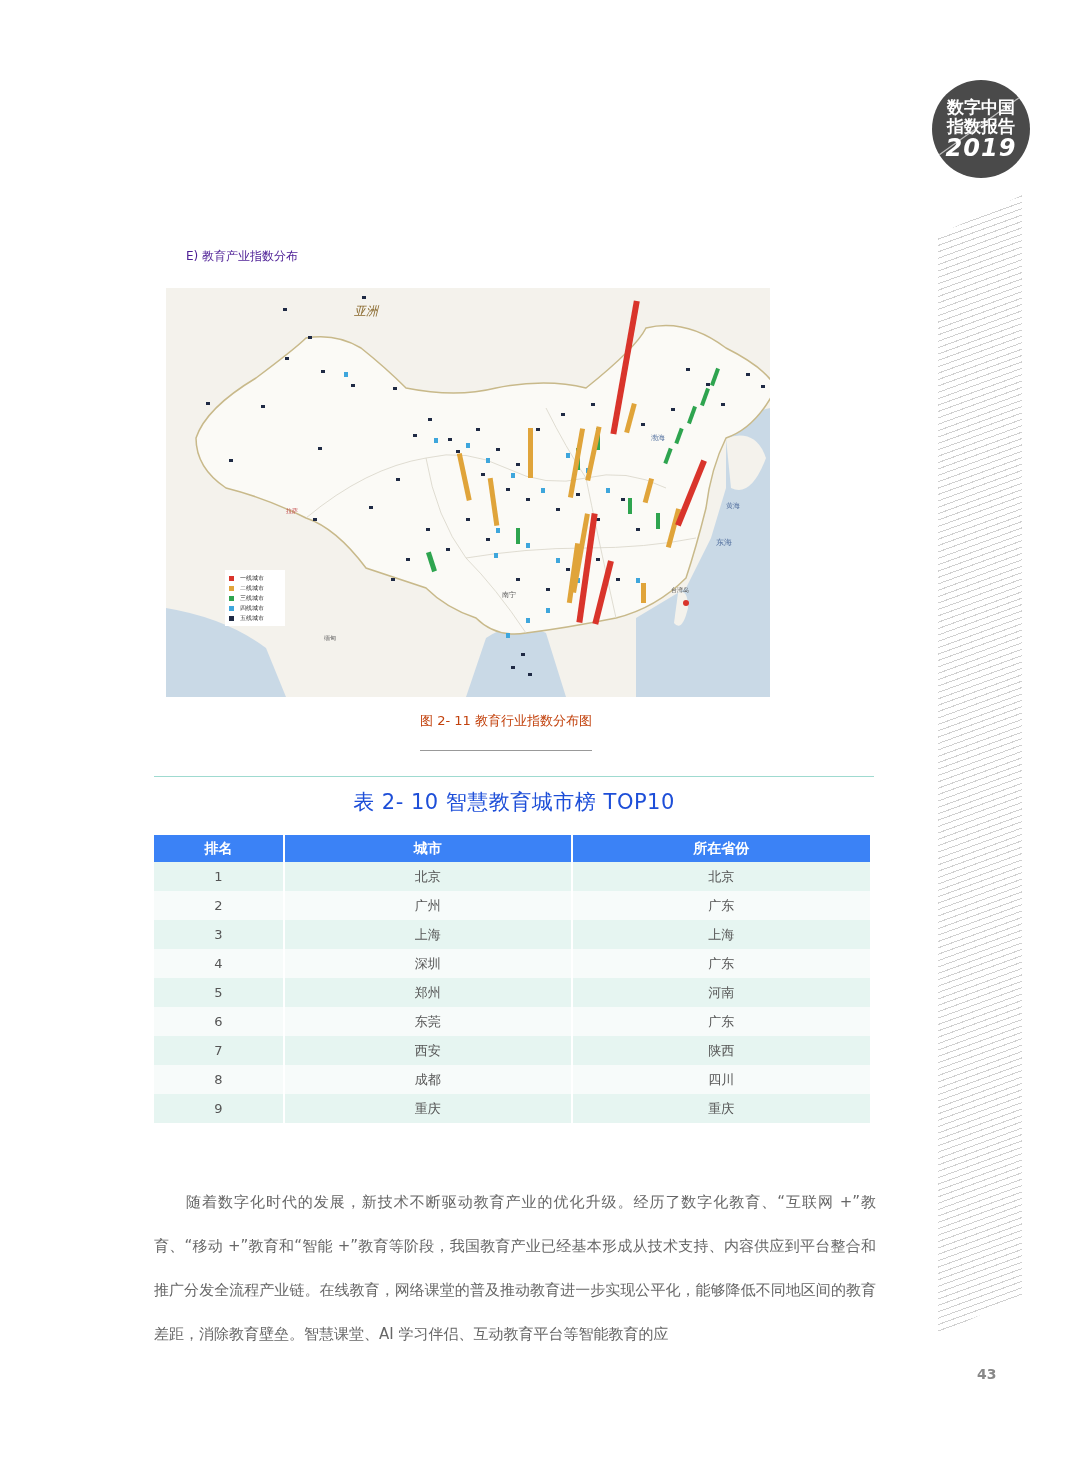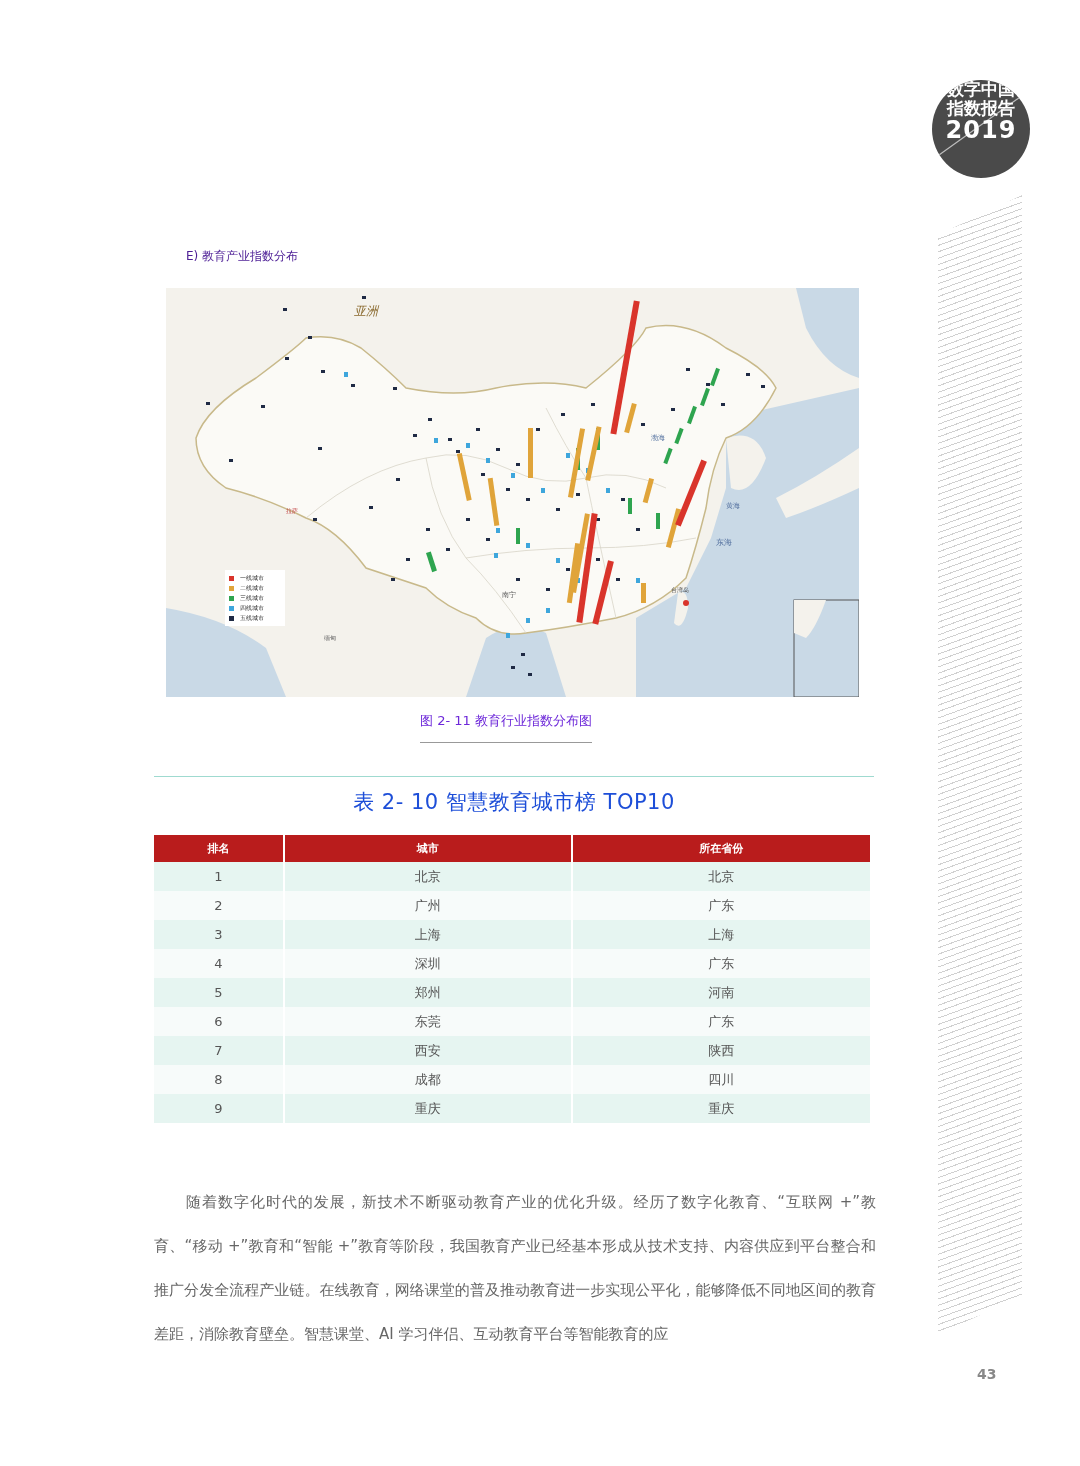--- a/index.html
+++ b/index.html
@@ -5,65 +5,65 @@
   html, body { margin:0; padding:0; }
   body {
     width:1080px; height:1466px; position:relative; overflow:hidden;
     background:#ffffff;
     font-family:"DejaVu Sans","Liberation Sans",sans-serif;
     color:#555;
   }
   .badge {
     position:absolute; left:932px; top:80px; width:98px; height:98px;
     border-radius:50%; background:#4a4a4a; color:#fff;
-    display:flex; flex-direction:column; align-items:center; justify-content:flex-start;
+    display:flex; flex-direction:column; align-items:center; justify-content:center;
     overflow:hidden;
   }
   .badge .slash {
     position:absolute; left:0; top:0; width:98px; height:98px;
   }
   .badge .l1, .badge .l2 { font-size:17px; font-weight:bold; line-height:19px; letter-spacing:0px; position:relative; }
-  .badge .yr { font-size:24px; font-weight:bold; line-height:24px; letter-spacing:1px; position:relative; }
+  .badge .yr { font-size:24px; font-weight:bold; line-height:24px; letter-spacing:1px; position:relative;font-style:italic; }
   .hatch {
     position:absolute; left:938px; top:195px; width:84px; height:1140px;
     background:repeating-linear-gradient(160deg, transparent 0px, transparent 5px, #d0d0d0 5px, #d0d0d0 6px);
     clip-path:polygon(0 40px, 100% 0, 100% 1100px, 0 100%);
   }
   .section-title {
     position:absolute; left:186px; top:248px; font-size:12px; color:#4c1d95;
   }
   .map {
-    position:absolute; left:166px; top:288px; width:693px; height:409px;
+    position:absolute; left:166px; top:288px; width:604px; height:409px;
     background:#f4f2ec; overflow:hidden;
   }
   .map svg { display:block; }
   .legend {
     position:absolute; left:225px; top:570px; width:52px; padding:3px 4px;
     background:#fff; font-size:6px; color:#333; line-height:10px;
   }
   .legend .row { display:flex; align-items:center; }
   .legend .sw { width:5px; height:5px; margin-right:6px; display:inline-block; }
   .fig-caption {
-    position:absolute; left:420px; top:712px; font-size:13px; color:#6d28d9;
-    padding-bottom:12px; border-bottom:1px solid #999;
+    position:absolute; left:420px; top:712px; font-size:13px; color:#c2410c;
+    padding-bottom:20px; border-bottom:1px solid #999;
   }
   .rule {
     position:absolute; left:154px; top:776px; width:720px; height:1px; background:#9fdad0;
   }
   .table-title {
     position:absolute; left:154px; top:788px; width:720px; text-align:center;
     font-size:21px; color:#1d4ed8; letter-spacing:0.5px;
   }
   table.rank {
     position:absolute; left:154px; top:835px; width:720px;
     border-collapse:separate; border-spacing:2px 0; margin-left:-2px;
     font-size:13px;
   }
   table.rank th {
-    background:#b91c1c; color:#fff; font-weight:bold; height:25px; font-size:11px;
+    background:#3b82f6; color:#fff; font-weight:bold; height:25px; font-size:14px;
   }
   table.rank td {
     text-align:center; height:27px; color:#555;
   }
   table.rank tr:nth-child(odd) td { background:#e6f5f1; }
   table.rank tr:nth-child(even) td { background:#f7fbfa; }
   .col-rank { width:132px; }
   .col-city { width:296px; }
   .col-prov { width:308px; }
   .body-text {

